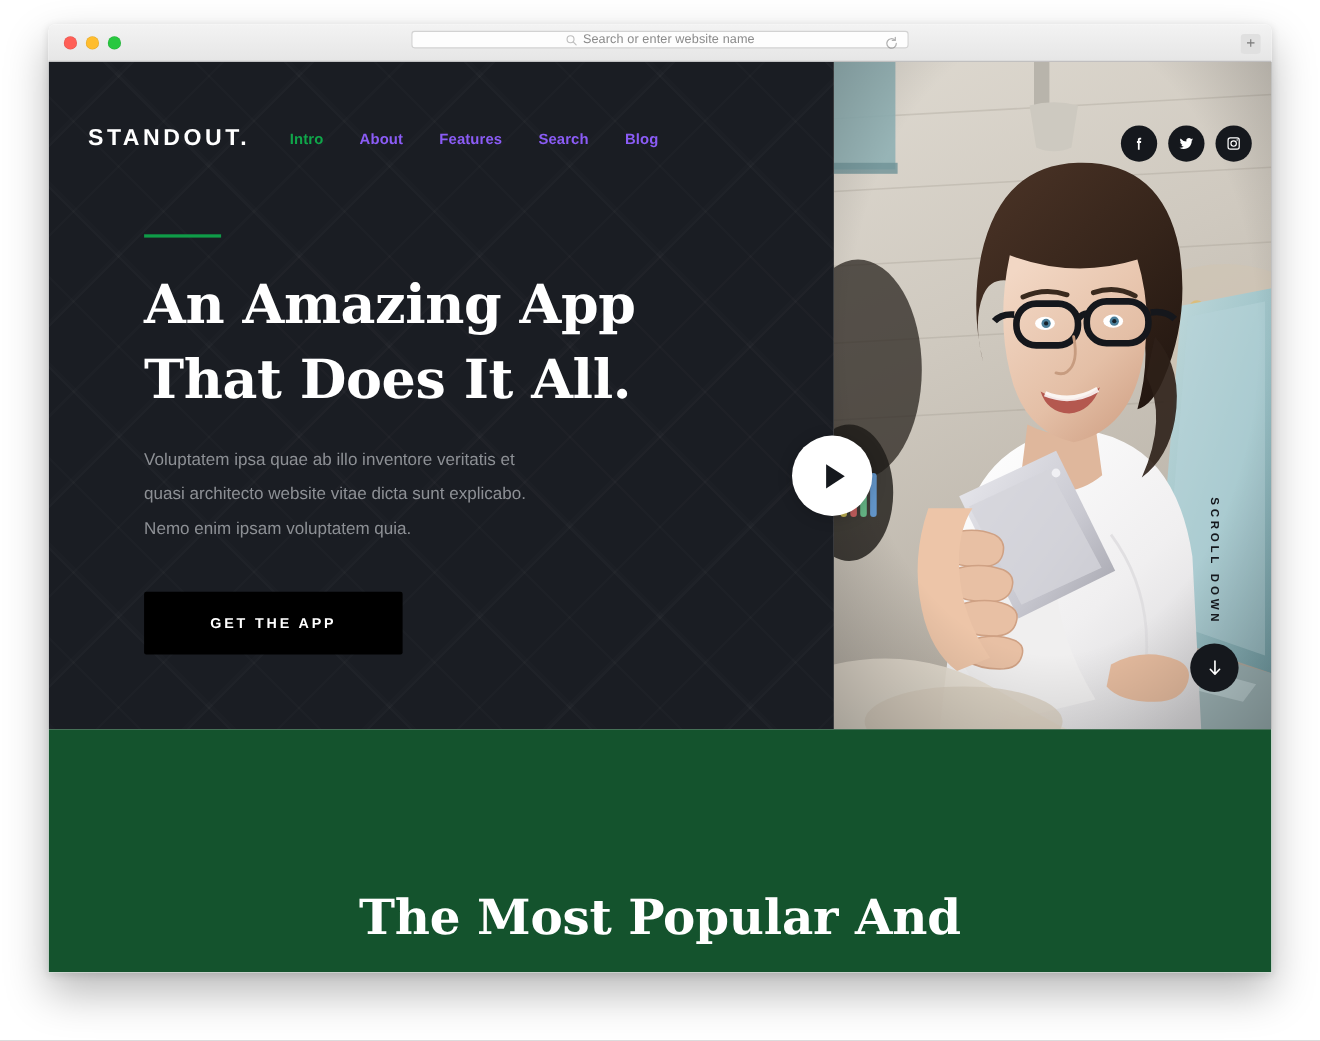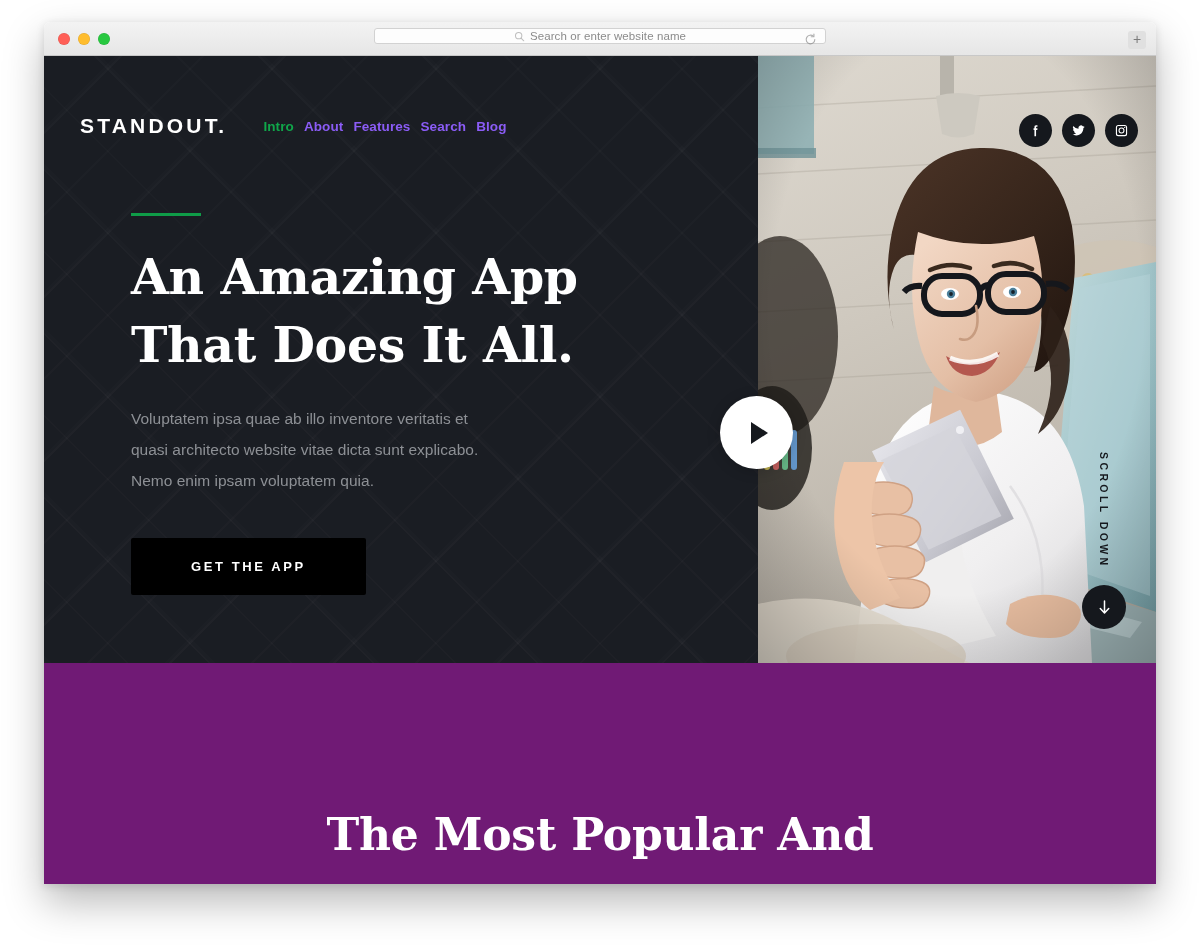--- a/index.html
+++ b/index.html
@@ -151,21 +151,21 @@
     align-items: center;
     gap: 36px;
     z-index: 6;
   }
   .logo {
     color: #ffffff;
     font-size: 21px;
     font-weight: 700;
     letter-spacing: 3.2px;
   }
-  .nav-links { display: flex; align-items: center; gap: 10px; }
+  .nav-links { display: flex; align-items: center; gap: 33px; }
   .nav-link {
     color: #8b5cf6;
     font-size: 13.5px;
     font-weight: 700;
     letter-spacing: .1px;
     text-decoration: none;
     cursor: pointer;
   }
   .nav-link.active { color: #10a64a; }
 
@@ -286,21 +286,21 @@
     display: flex;
     align-items: center;
     justify-content: center;
   }
   .scroll-circle svg { width: 13px; height: 15px; fill: #ffffff; }
 
   
   .green-section {
     position: relative;
     height: 221px;
-    background: #701a75;
+    background: #14532d;
     display: flex;
     align-items: flex-end;
     justify-content: center;
   }
   .green-heading {
     color: #ffffff;
     font-family: "DejaVu Serif", "Liberation Serif", serif;
     font-size: 44px;
     font-weight: 700;
     letter-spacing: -0.2px;

